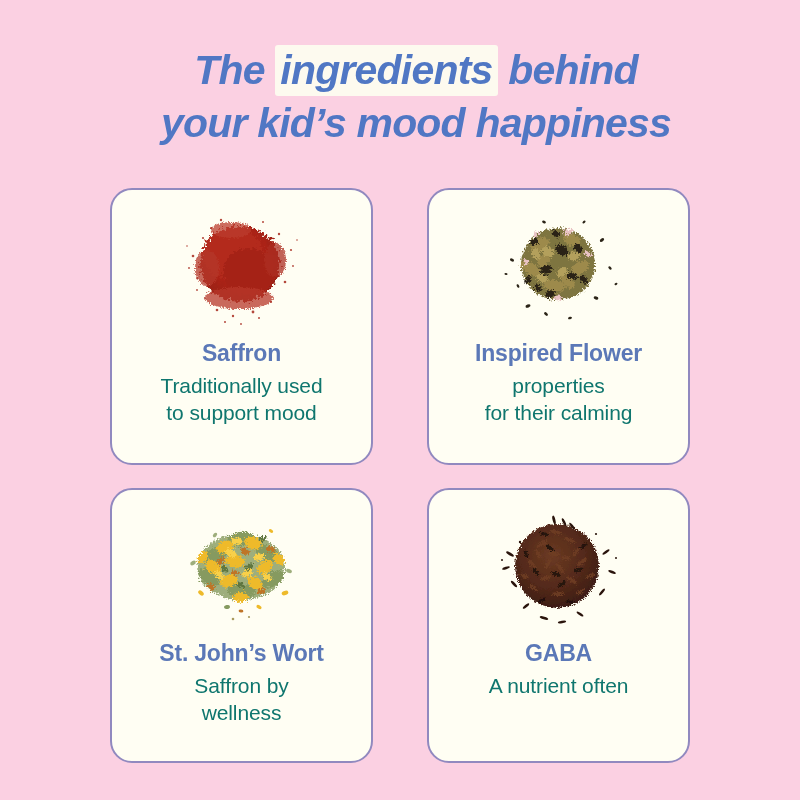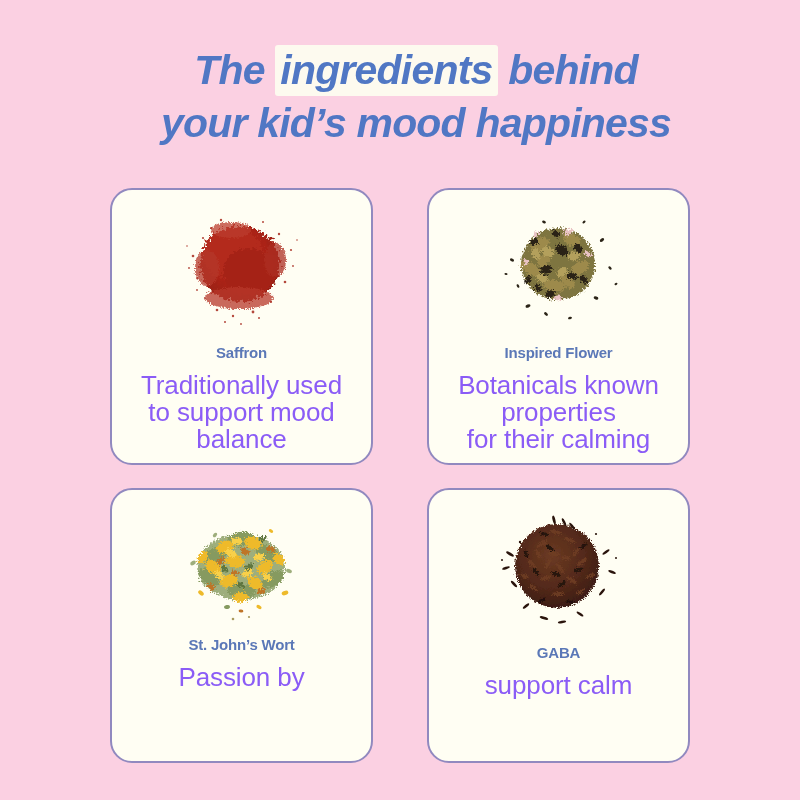--- a/index.html
+++ b/index.html
@@ -65,44 +65,44 @@
     overflow: hidden;
   }
   .card-figure {
     width: 150px;
     height: 132px;
     flex: 0 0 auto;
     display: block;
   }
   .card-figure svg { display: block; width: 150px; height: 132px; }
   .card-title {
-    font-size: 15px;
+    font-size: 23px;
     font-weight: bold;
     color: #5b78b7;
     letter-spacing: -0.2px;
     text-align: center;
     line-height: 26px;
     margin-top: 2px;
     white-space: nowrap;
   }
   .card-desc {
-    font-size: 26px;
+    font-size: 21px;
     font-weight: normal;
-    color: #8b5cf6;
+    color: #0f766e;
     text-align: center;
     line-height: 27px;
     letter-spacing: -0.1px;
     margin-top: 6px;
     width: 100%;
   }
   .card-desc .dline { display: block; white-space: nowrap; }
 
   
   .card--tall .card-figure { height: 122px; }
-  .card--tall .card-title { margin-top: 4px; }
+  .card--tall .card-title { margin-top: 12px; }
 </style>
 </head>
 <body>
 
 <div class="page">
 
   <div class="headline">
     <span class="line"><span>The </span><span class="hl-mark">ingredients</span><span> behind</span></span>
     <span class="line">your kid’s mood happiness</span>
   </div>
@@ -164,21 +164,20 @@
               <circle cx="92" cy="112" r="1"></circle>
             <circle cx="20" cy="40" r="0.8"></circle>
               <circle cx="130" cy="34" r="0.8"></circle>
           </g>
         </svg>
       </div>
       <div class="card-title">Saffron</div>
       <div class="card-desc">
         <span class="dline">Traditionally used</span>
         <span class="dline">to support mood</span>
-        <span class="dline">balance</span>
       </div>
     </div>
 
     <div class="card">
       <div class="card-figure">
         <svg viewBox="0 0 150 132" xmlns="http://www.w3.org/2000/svg" aria-hidden="true">
           <defs>
             <filter id="pf-rough" x="-20%" y="-20%" width="140%" height="140%">
               <feTurbulence type="fractalNoise" baseFrequency="0.55" numOctaves="4" seed="11" result="n"></feTurbulence>
               <feDisplacementMap in="SourceGraphic" in2="n" scale="7" xChannelSelector="R" yChannelSelector="G"></feDisplacementMap>
@@ -238,21 +237,20 @@
             <ellipse cx="34" cy="80" rx="1.9" ry="1.2" transform="rotate(60 34 80)"></ellipse>
             <ellipse cx="60" cy="16" rx="2" ry="1.3" transform="rotate(24 60 16)"></ellipse>
             <ellipse cx="100" cy="16" rx="1.8" ry="1.2" transform="rotate(-44 100 16)"></ellipse>
             <ellipse cx="22" cy="68" rx="1.6" ry="1" transform="rotate(12 22 68)"></ellipse>
             <ellipse cx="132" cy="78" rx="1.6" ry="1" transform="rotate(-28 132 78)"></ellipse>
           </g>
         </svg>
       </div>
       <div class="card-title">Inspired Flower</div>
       <div class="card-desc">
-        <span class="dline">Botanicals known</span>
         <span class="dline">properties</span>
         <span class="dline">for their calming</span>
       </div>
     </div>
 
     <div class="card card--tall">
       <div class="card-figure">
         <svg viewBox="0 0 150 122" xmlns="http://www.w3.org/2000/svg" aria-hidden="true">
           <defs>
             <filter id="sjw-rough" x="-20%" y="-20%" width="140%" height="140%">
@@ -320,21 +318,22 @@
             <ellipse cx="74" cy="100" rx="2.4" ry="1.5" fill="#bf7428" transform="rotate(6 74 100)"></ellipse>
             <ellipse cx="48" cy="24" rx="2.6" ry="1.7" fill="#9eae7c" transform="rotate(-48 48 24)"></ellipse>
             <ellipse cx="104" cy="20" rx="2.4" ry="1.6" fill="#eeba2a" transform="rotate(34 104 20)"></ellipse>
             <circle cx="66" cy="108" r="1.3" fill="#a99a5e"></circle>
             <circle cx="82" cy="106" r="1.1" fill="#a99a5e"></circle>
           </g>
         </svg>
       </div>
       <div class="card-title">St. John’s Wort</div>
       <div class="card-desc">
-        <span class="dline">Passion by</span>
+        <span class="dline">Saffron by</span>
+        <span class="dline">wellness</span>
       </div>
     </div>
 
     <div class="card">
       <div class="card-figure">
         <svg viewBox="0 0 150 132" xmlns="http://www.w3.org/2000/svg" aria-hidden="true">
           <defs>
             <radialGradient id="gb-g" cx="44%" cy="38%" r="64%">
               <stop offset="0%" stop-color="#6b3a22"></stop>
               <stop offset="60%" stop-color="#53291a"></stop>
@@ -398,18 +397,18 @@
             <ellipse cx="42" cy="100" rx="4" ry="1.3" transform="rotate(-40 42 100)"></ellipse>
             <circle cx="36" cy="36" r="1.2"></circle>
               <circle cx="112" cy="28" r="1.1"></circle>
             <circle cx="132" cy="52" r="1"></circle>
               <circle cx="18" cy="54" r="1"></circle>
           </g>
         </svg>
       </div>
       <div class="card-title">GABA</div>
       <div class="card-desc">
-        <span class="dline">support calm</span>
+        <span class="dline">A nutrient often</span>
       </div>
     </div>
 
   </div>
 </div>
 
 </body></html>

